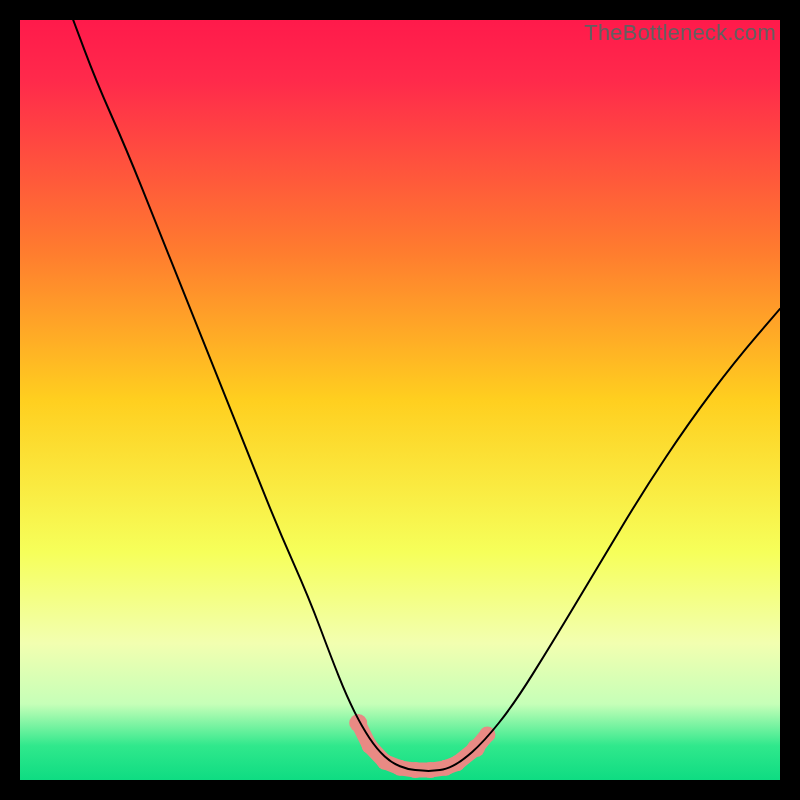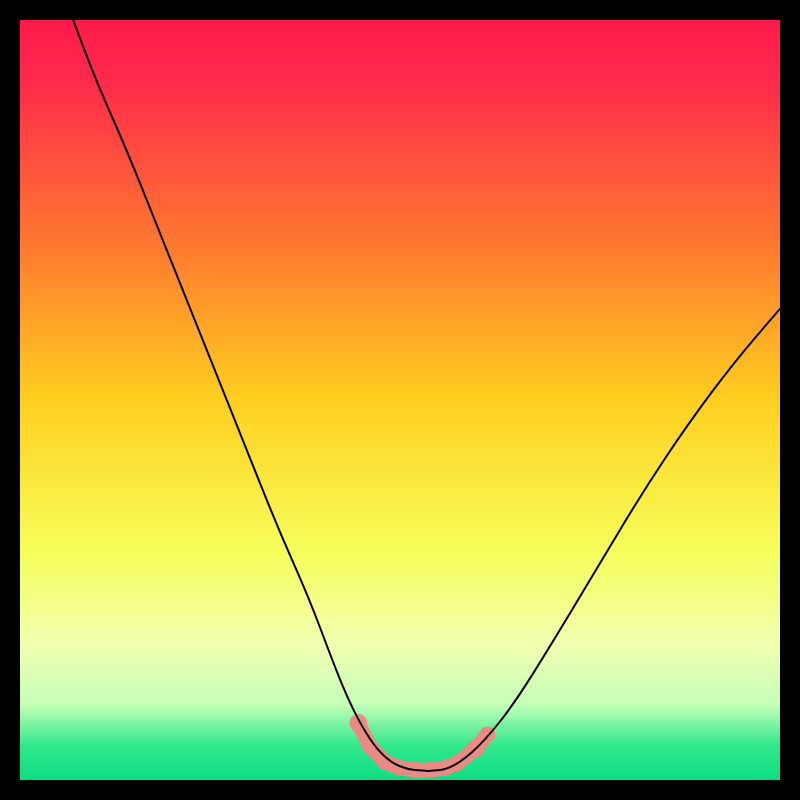--- a/index.html
+++ b/index.html
@@ -35,20 +35,21 @@
     font-weight: 500;
     letter-spacing: 0.2px;
     z-index: 10;
   }
   svg { display: block; }
 </style>
 </head>
 <body>
 
 <div class="frame">
+  <div class="watermark">TheBottleneck.com</div>
   <svg class="plot-area" width="760" height="760" viewBox="0 0 760 760">
     <defs>
       <linearGradient id="bg-grad" x1="0" y1="0" x2="0" y2="1">
           <stop offset="0%" stop-color="#ff1a4b"></stop>
           <stop offset="8%" stop-color="#ff2a4b"></stop>
           <stop offset="30%" stop-color="#ff7a2f"></stop>
           <stop offset="50%" stop-color="#ffcf1f"></stop>
           <stop offset="70%" stop-color="#f6ff5a"></stop>
           <stop offset="82%" stop-color="#f2ffb0"></stop>
           <stop offset="90%" stop-color="#c6ffb8"></stop>

